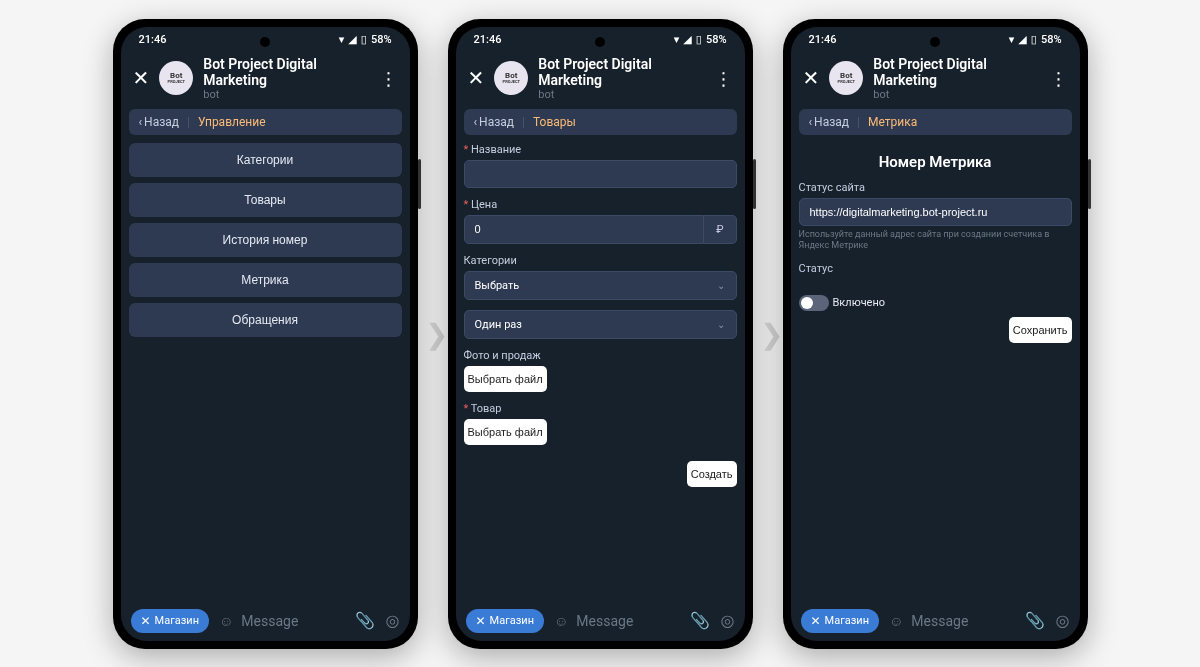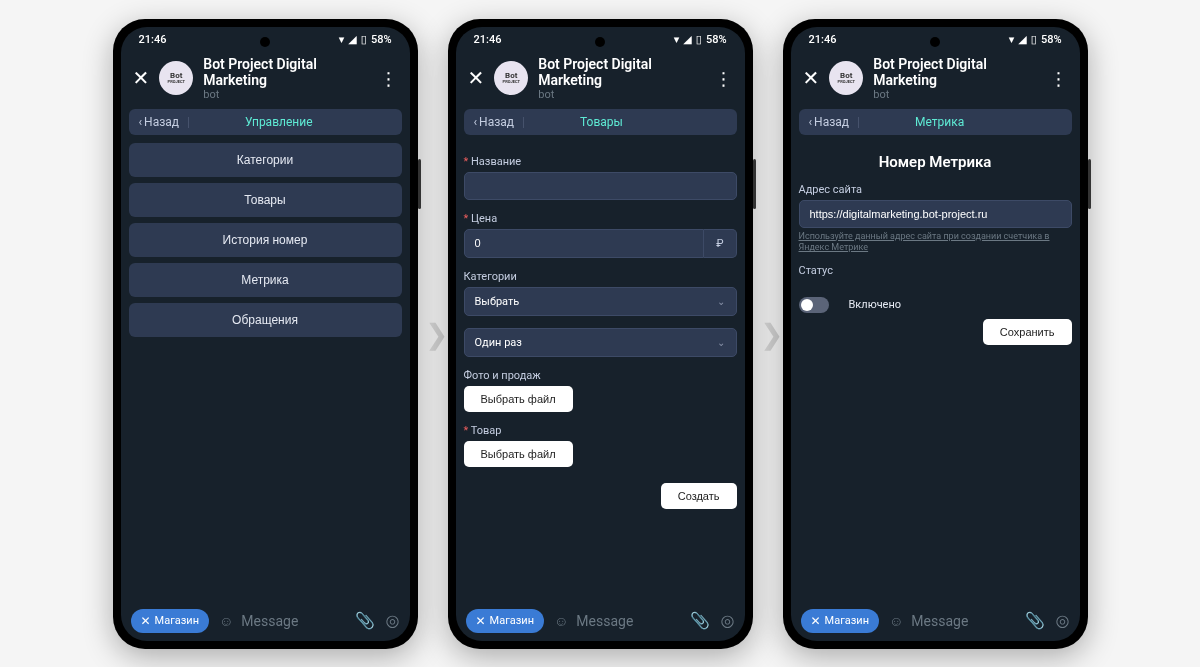--- a/index.html
+++ b/index.html
@@ -95,39 +95,39 @@
   border-radius: 6px;
   padding: 6px 10px;
   display: flex;
   align-items: center;
   gap: 8px;
   color: #c4cde0;
   font-size: 12px;
 }
 .breadcrumb .back { display: flex; align-items: center; gap: 2px; }
 .breadcrumb .sep { color: #4a5670; }
-.breadcrumb .current { color: #5eead4; margin-left: 47px; }
+.breadcrumb .current { color: #fdba74; }
 .content {
   flex: 1;
   padding: 8px;
   overflow-y: auto;
 }
 .menu-btn {
   background: #2e3a52;
   color: #e5e9f2;
   border: none;
   width: 100%;
   padding: 10px;
   margin-bottom: 6px;
   border-radius: 6px;
   font-size: 12px;
   text-align: center;
   cursor: pointer;
 }
-.form-group { margin-bottom: 10px; margin-top: 12px; }
+.form-group { margin-bottom: 10px; }
 .label { color: #c4cde0; font-size: 11px; display: block; margin-bottom: 4px; }
 .req::before { content: "* "; color: #e85d5d; }
 .input, .textarea, .select {
   width: 100%;
   background: #2e3a52;
   border: 1px solid #3d4a66;
   border-radius: 5px;
   padding: 7px 10px;
   color: #fff;
   font-size: 11px;
@@ -148,31 +148,31 @@
   display: flex;
   justify-content: space-between;
   align-items: center;
   cursor: pointer;
 }
 .select .chev { color: #8892a8; font-size: 10px; }
 .file-btn, .primary-btn {
   background: #fff;
   color: #222;
   border: none;
-  padding: 7px 17px;
+  padding: 7px 4px;
   border-radius: 5px;
   font-size: 11px;
   cursor: pointer;
 }
 .primary-btn { float: right; margin-top: 6px; }
 .page-title { color: #fff; font-size: 15px; font-weight: 600; text-align: center; margin: 10px 0; }
-.hint { color: #6b7883; font-size: 9px; margin-top: 3px; line-height: 1.3; text-decoration: underline; }
+.hint { color: #6b7883; font-size: 9px; margin-top: 3px; line-height: 1.3; }
 .row-2 { display: flex; gap: 18px; }
 .col { flex: 1; }
-.toggle-row { display: flex; align-items: center; gap: 20px; margin-top: 20px; }
+.toggle-row { display: flex; align-items: center; gap: 4px; margin-top: 20px; }
 .toggle {
   width: 30px;
   height: 16px;
   background: #5b6478;
   border-radius: 8px;
   position: relative;
   cursor: pointer;
 }
 .toggle .knob {
   width: 12px;
@@ -382,21 +382,21 @@
       <span class="more-btn">⋮</span>
     </div>
     <div class="breadcrumb">
       <span class="back">‹ <span>Назад</span></span>
       <span class="sep">|</span>
       <span class="current">Метрика</span>
     </div>
     <div class="content">
       <div class="page-title">Номер Метрика</div>
       <div class="form-group">
-        <label class="label">Адрес сайта</label>
+        <label class="label">Статус сайта</label>
         <input class="input" value="https://digitalmarketing.bot-project.ru" style="">
         <div class="hint">Используйте данный адрес сайта при создании счетчика в Яндекс Метрике</div>
       </div>
       <div class="row-2">
         <div class="col" style="flex:0 0 90px">
           <label class="label">Статус</label>
           <div class="toggle-row">
             <div class="toggle">
                 <div class="knob"></div>
               </div>

